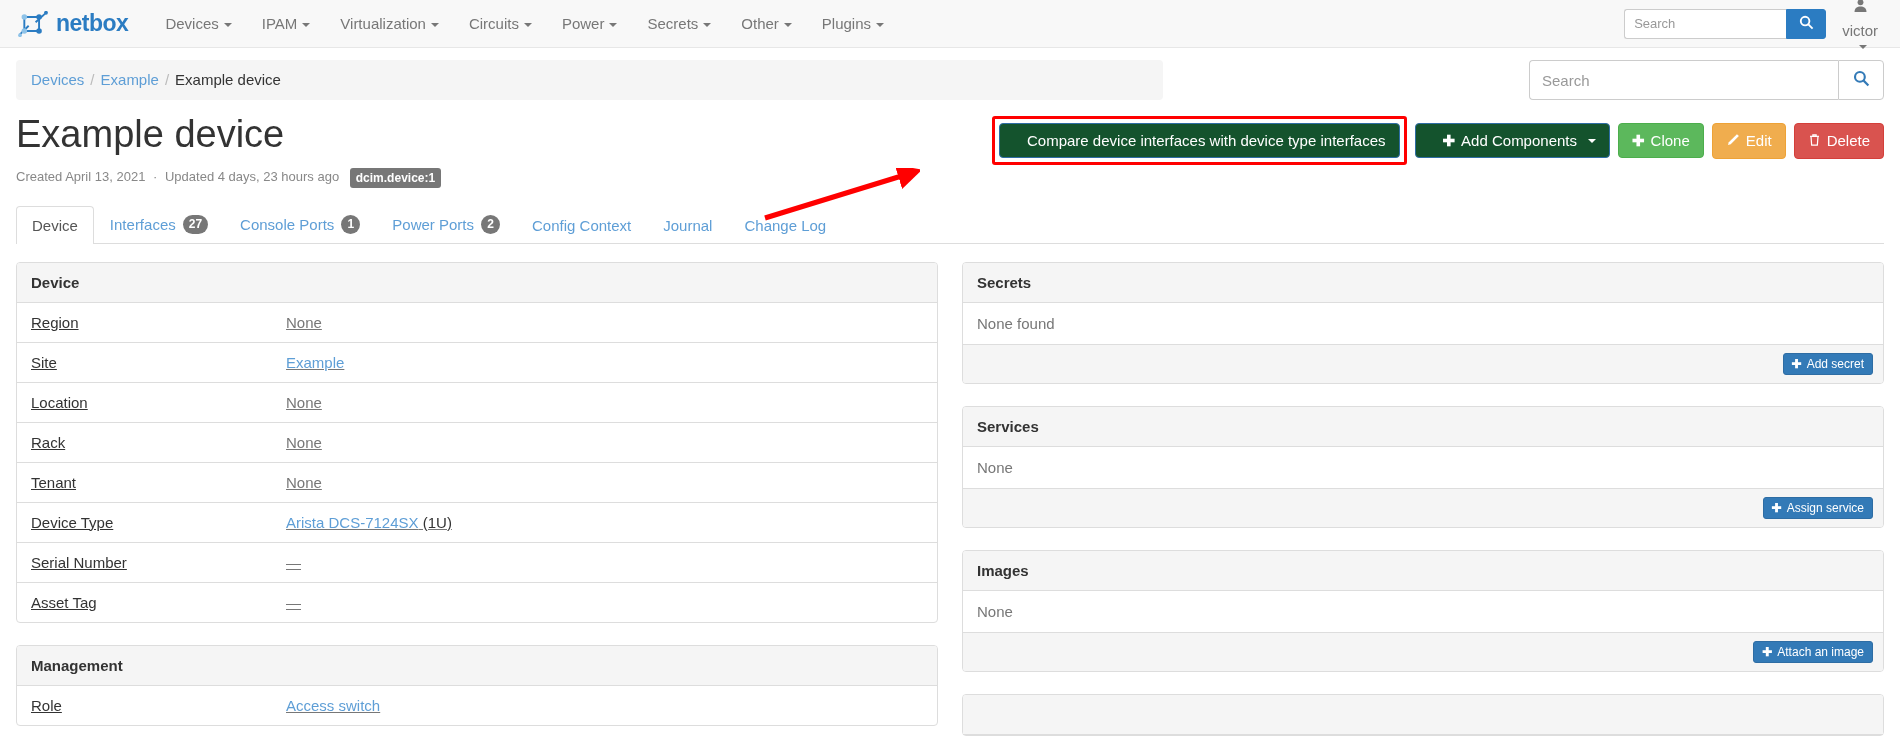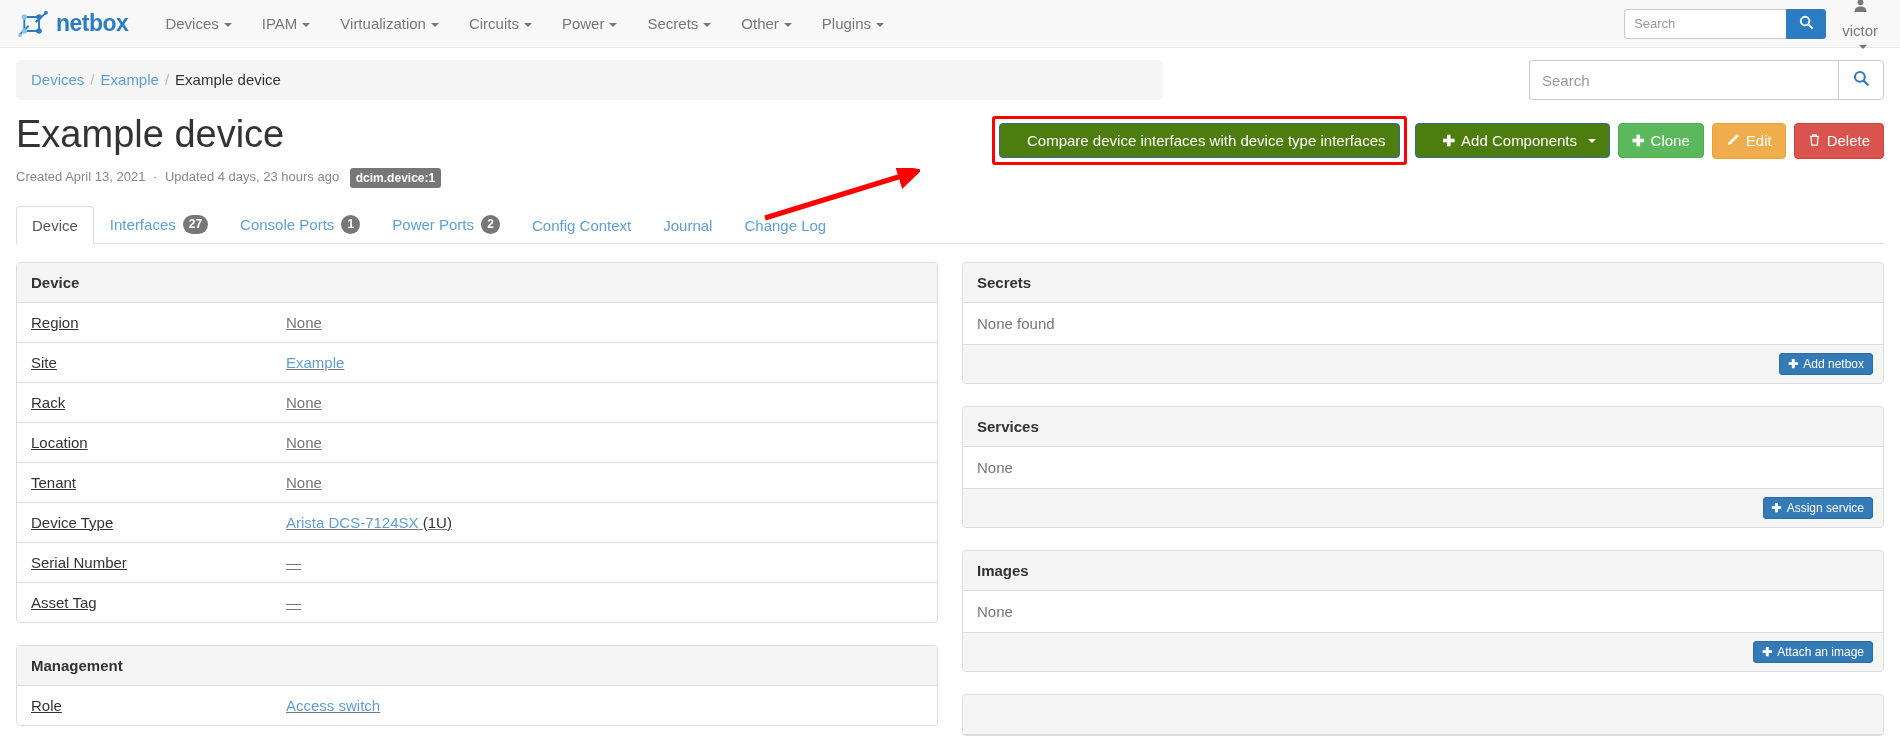--- a/index.html
+++ b/index.html
@@ -191,21 +191,21 @@
     border-radius: 4px;
     font-size: 15px;
     padding: 9px 13px;
     cursor: pointer;
     border: 1px solid transparent;
     color: #ffffff;
     white-space: nowrap;
     font-family: "Liberation Sans", sans-serif;
     line-height: 1;
   }
-  .btn-primary { background: #4d7c0f; border-color: #2e6da4; padding-left: 27px; }
+  .btn-primary { background: #14532d; border-color: #2e6da4; padding-left: 27px; }
   .btn-success { background: #5cb85c; border-color: #4cae4c; }
   .btn-warning { background: #f0ad4e; border-color: #eea236; }
   .btn-danger  { background: #d9534f; border-color: #d43f3a; }
 
   .highlight-box {
     border: 3px solid #ff0000;
     border-radius: 3px;
     padding: 4px;
     display: inline-flex;
   }
@@ -501,25 +501,25 @@
           <tbody>
               <tr>
             <td class="label-cell">Region</td>
             <td class="value-cell">None</td>
           </tr>
           <tr>
             <td class="label-cell">Site</td>
             <td class="value-cell"><a>Example</a></td>
           </tr>
           <tr>
+            <td class="label-cell">Location</td>
+            <td class="value-cell">None</td>
+          </tr>
+          <tr>
             <td class="label-cell">Rack</td>
-            <td class="value-cell">None</td>
-          </tr>
-          <tr>
-            <td class="label-cell">Location</td>
             <td class="value-cell">None</td>
           </tr>
           <tr>
             <td class="label-cell">Tenant</td>
             <td class="value-cell">None</td>
           </tr>
           <tr>
             <td class="label-cell">Device Type</td>
             <td class="value-cell"><a>Arista DCS-7124SX</a><span style="color:#333"> (1U)</span></td>
           </tr>
@@ -548,21 +548,21 @@
       </div>
     </div>
 
     <div class="col">
       <div class="panel">
         <div class="panel-heading">Secrets</div>
         <div class="panel-body">None found</div>
         <div class="panel-footer">
           <button class="btn-xs">
             <span class="plus">✚</span>
-            <span>Add netbox</span>
+            <span>Add secret</span>
           </button>
         </div>
       </div>
 
       <div class="panel">
         <div class="panel-heading">Services</div>
         <div class="panel-body">None</div>
         <div class="panel-footer">
           <button class="btn-xs">
             <span class="plus">✚</span>

